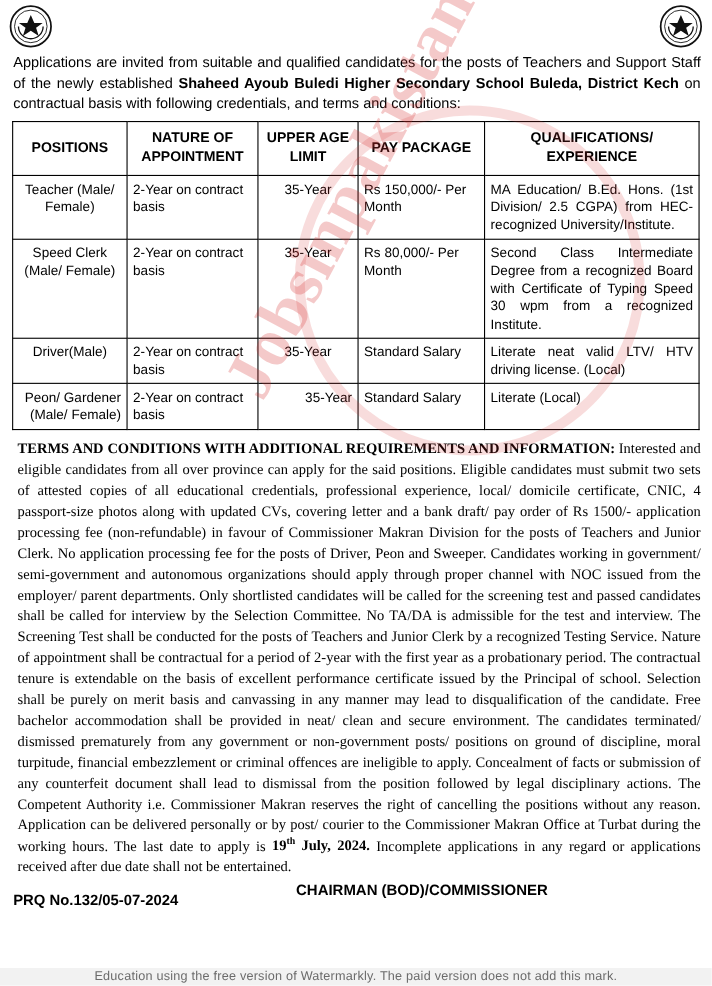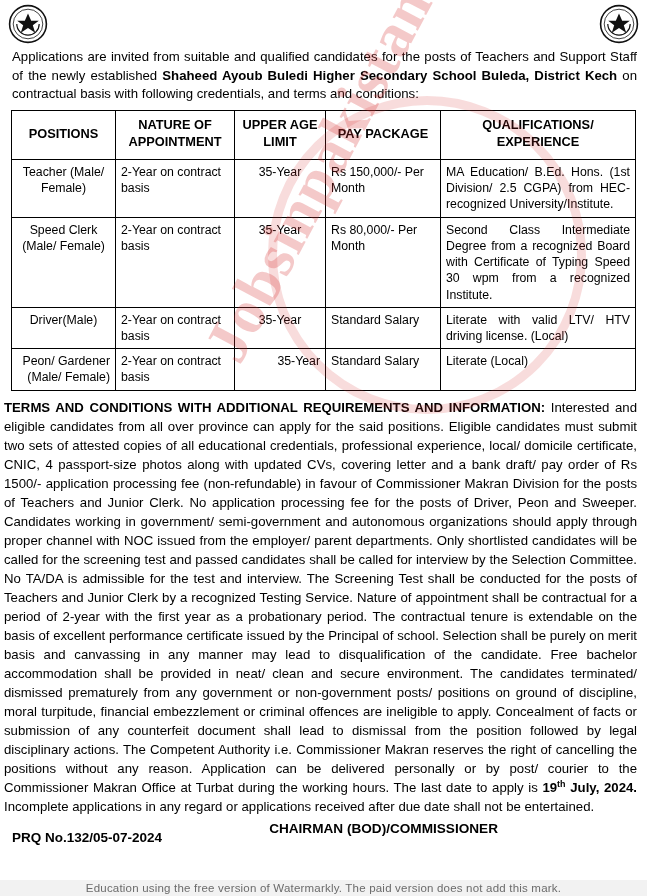--- a/index.html
+++ b/index.html
@@ -87,21 +87,22 @@
   .col4 { width: 106px; }
   .col5 { width: auto; }
   .rowcell-pos { text-align: center; padding-top: 9px; }
   .rowcell { padding-top: 9px; }
 
   
   .terms {
     font-size: 13.2px;
     line-height: 1.44;
     text-align: justify;
-    padding: 7px 10px 2px 4px;
+    padding: 7px 10px 2px 16px;
+    font-family: Liberation Serif, serif;
   }
   .terms .lead { font-weight: bold; }
   .terms b { font-weight: bold; }
   sup { font-size: 9px; vertical-align: super; }
 
   
   .footer {
     display: flex;
     align-items: flex-start;
     justify-content: space-between;
@@ -216,21 +217,21 @@
         <td class="col2 rowcell">2-Year on contract basis</td>
         <td class="col3 rowcell-pos">35-Year</td>
         <td class="col4 rowcell">Rs 80,000/- Per Month</td>
         <td class="col5 j rowcell">Second Class Intermediate Degree from a recognized Board with Certificate of Typing Speed 30 wpm from a recognized Institute.</td>
       </tr>
       <tr>
         <td class="col1 rowcell-pos">Driver(Male)</td>
         <td class="col2 rowcell">2-Year on contract basis</td>
         <td class="col3 rowcell-pos">35-Year</td>
         <td class="col4 rowcell">Standard Salary</td>
-        <td class="col5 j rowcell">Literate with valid LTV/ HTV driving license. (Local)</td>
+        <td class="col5 j rowcell">Literate neat valid LTV/ HTV driving license. (Local)</td>
       </tr>
       <tr>
         <td class="col1 c">Peon/ Gardener (Male/ Female)</td>
         <td class="col2">2-Year on contract basis</td>
         <td class="col3 c">35-Year</td>
         <td class="col4">Standard Salary</td>
         <td class="col5">Literate (Local)</td>
       </tr>
     </tbody>
   </table>

